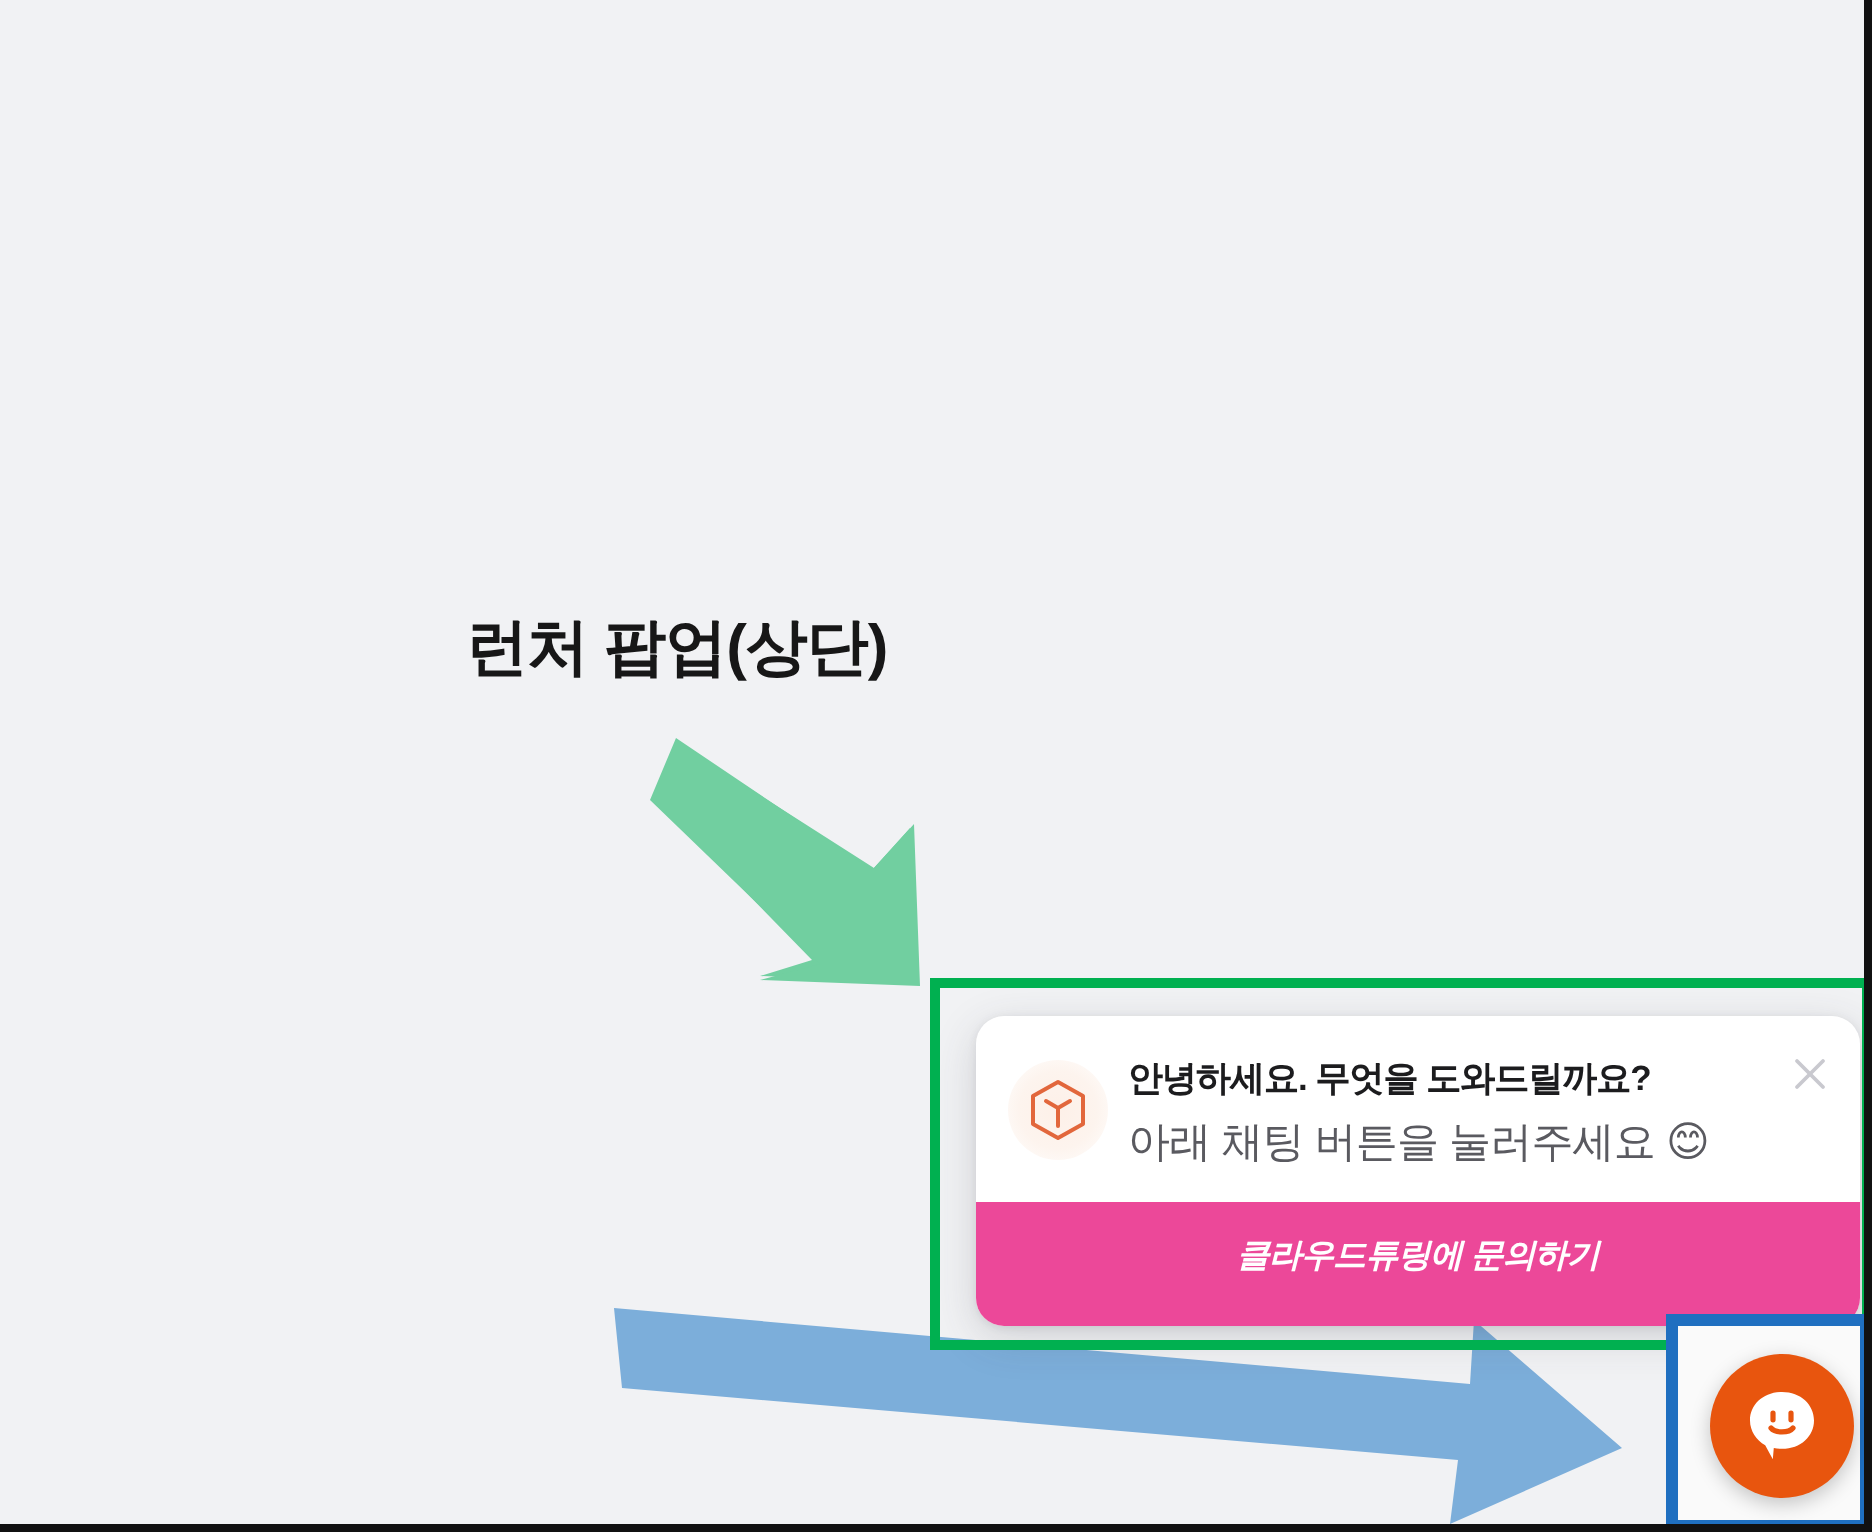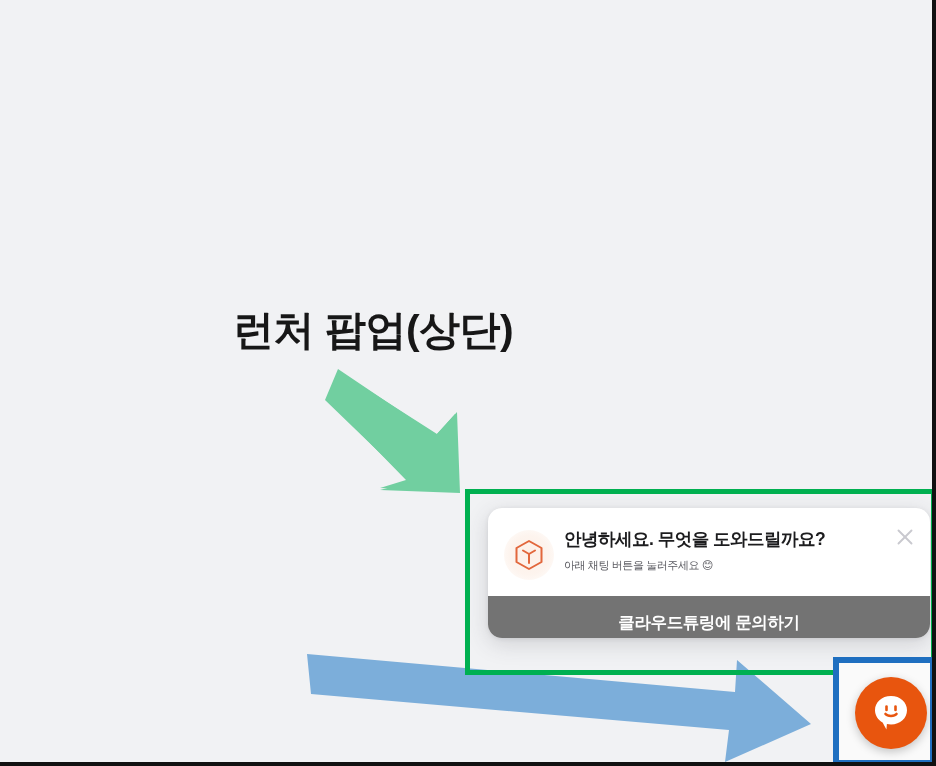--- a/index.html
+++ b/index.html
@@ -45,21 +45,21 @@
     position: absolute;
     font-weight: bold;
     color: #171717;
     letter-spacing: -0.5px;
     white-space: nowrap;
     font-family: "Liberation Sans", "DejaVu Sans", sans-serif;
   }
   #label-popup {
     left: 233px;
     top: 303px;
-    font-size: 41px;
+    font-size: 31px;
   }
   #label-button {
     left: 70px;
     top: 634px;
     font-size: 31px;
   }
 
   
   .arrow-svg {
     position: absolute;
@@ -139,50 +139,51 @@
   }
   .popup-title {
     font-size: 17.5px;
     font-weight: bold;
     color: #1c1c1e;
     letter-spacing: -0.5px;
     line-height: 1.3;
     margin: 0 0 7px 0;
   }
   .popup-subtitle {
-    font-size: 11px;
+    font-size: 21px;
     color: #5a5a60;
     letter-spacing: -0.4px;
     line-height: 1.3;
     margin: 0;
   }
   .popup-close {
     position: absolute;
     right: 14px;
     top: 18px;
     width: 22px;
     height: 22px;
     cursor: pointer;
     display: flex;
     align-items: center;
     justify-content: center;
   }
   .popup-cta {
     display: block;
     width: 100%;
     border: 0;
-    padding: 16px 0 4px 0;
-    background: #737373;
+    padding: 16px 0 24px 0;
+    background: #ec4899;
     color: #ffffff;
     font-size: 16.5px;
     font-weight: bold;
     letter-spacing: -0.4px;
     text-align: center;
     cursor: pointer;
     font-family: "Liberation Sans", "DejaVu Sans", sans-serif;
+    font-style: italic;
   }
 
   
   #launcher-button {
     position: absolute;
     left: 855px;
     top: 677px;
     width: 72px;
     height: 72px;
     border-radius: 50%;

